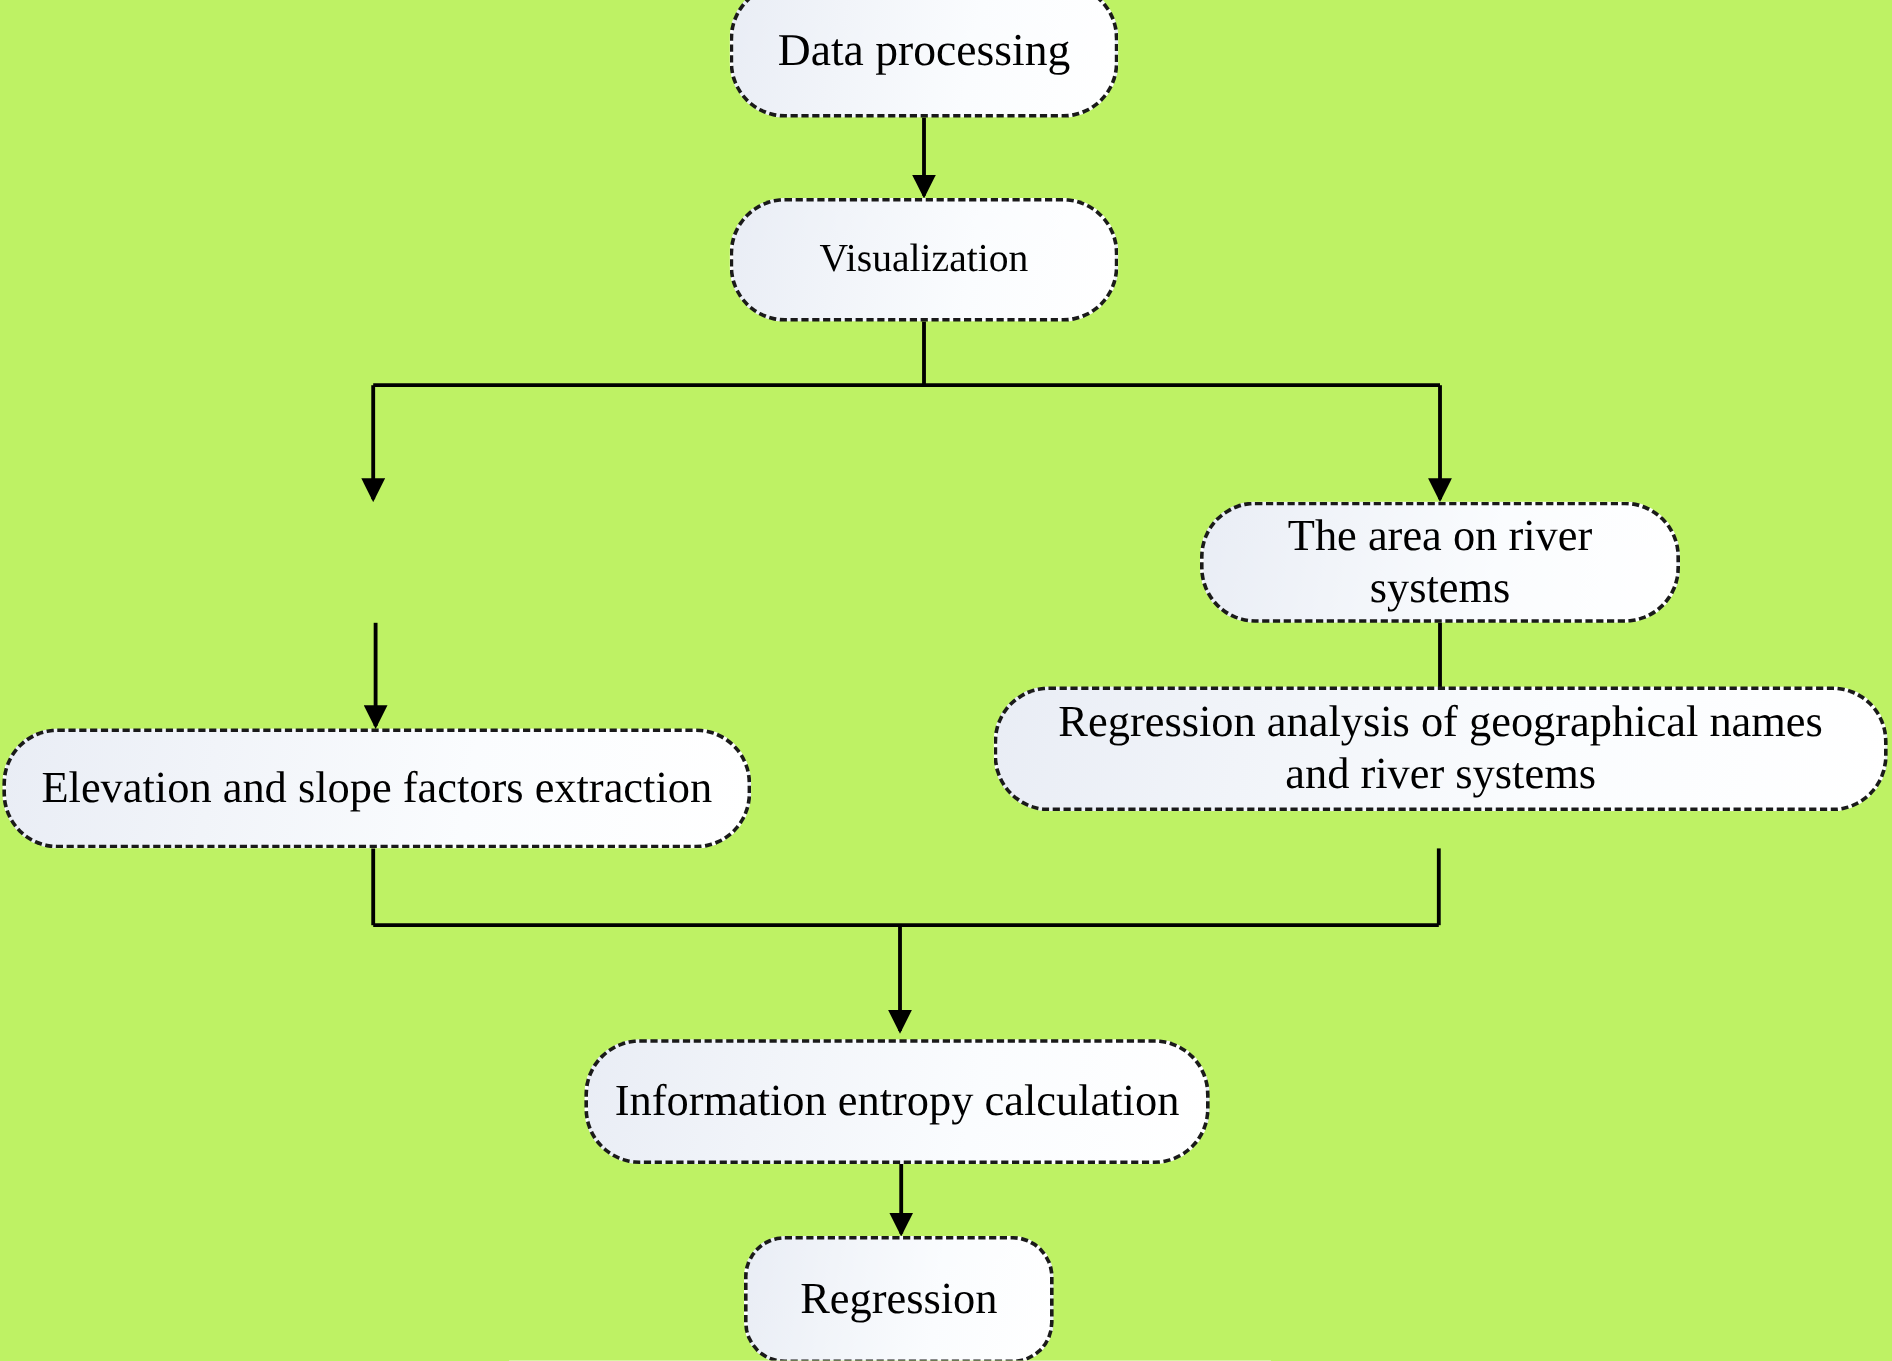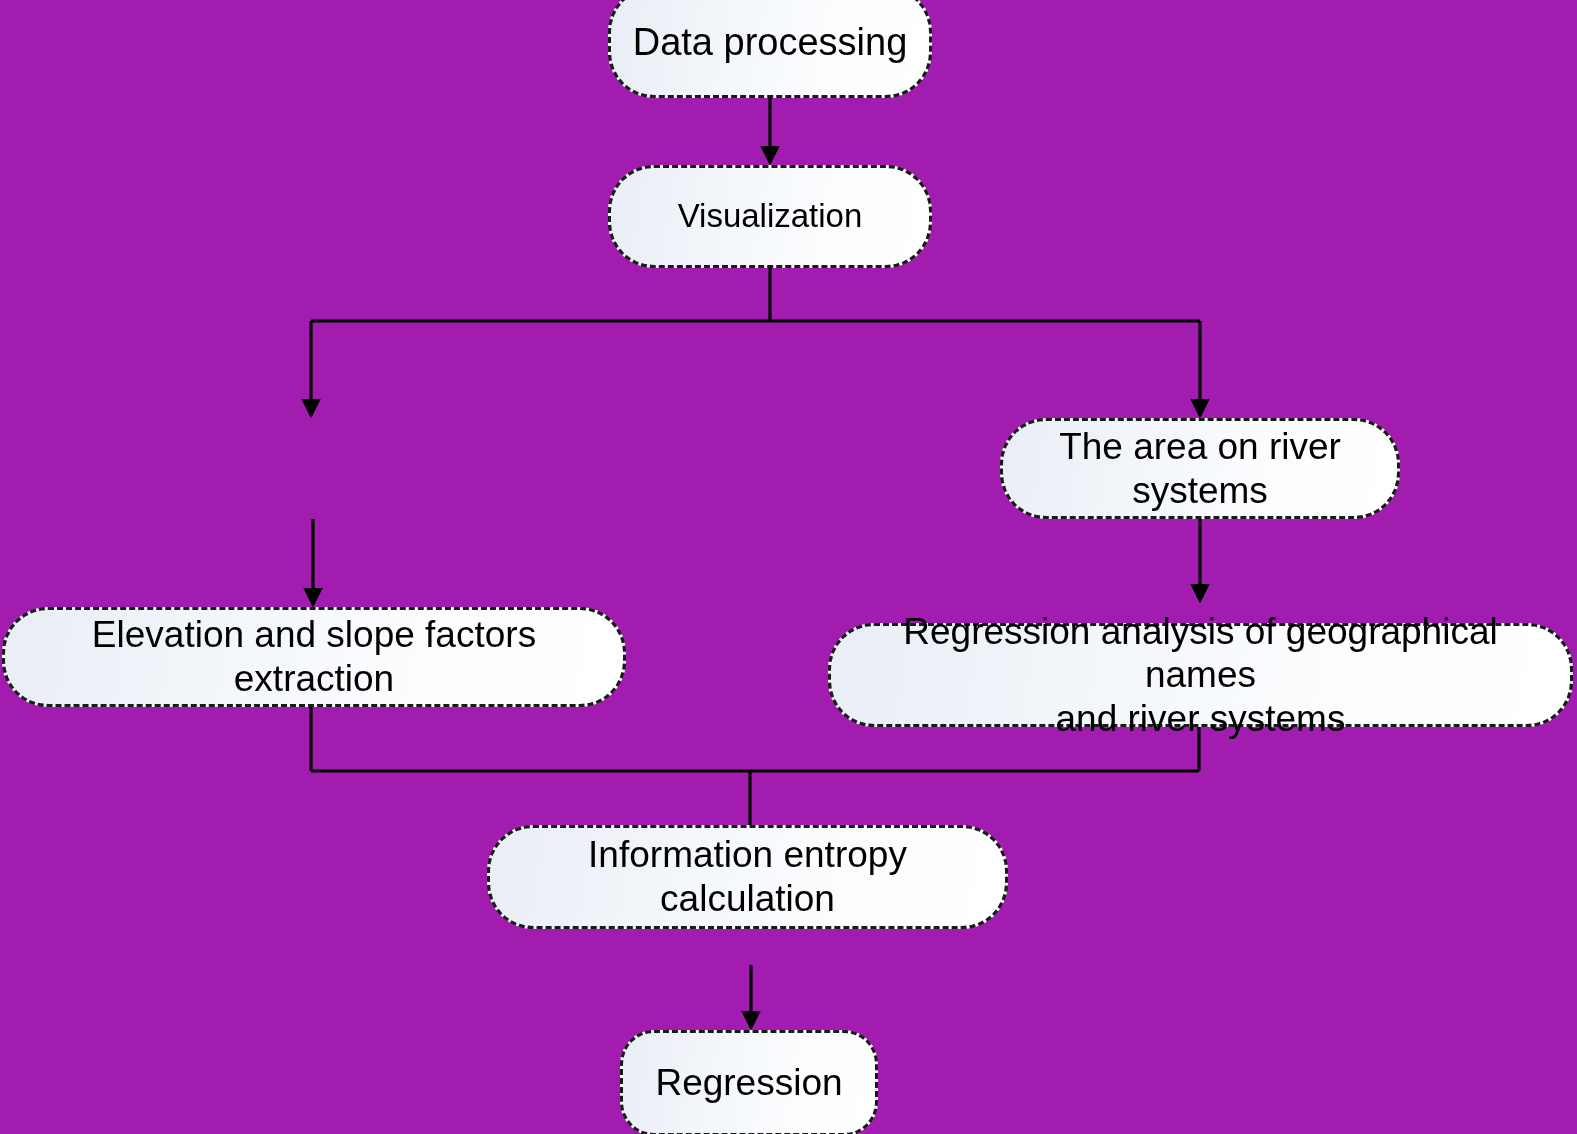--- a/index.html
+++ b/index.html
@@ -4,23 +4,23 @@
 <style>
   html, body {
     margin: 0;
     padding: 0;
     background: #ffffff;
   }
   #canvas {
     position: relative;
     width: 1577px;
     height: 1134px;
-    background: #a21caf;
+    background: #bef264;
     overflow: hidden;
-    font-family: Liberation Sans, sans-serif;
+    font-family: Liberation Serif, serif;
   }
   #edges {
     position: absolute;
     left: 0;
     top: 0;
     width: 1577px;
     height: 1134px;
     pointer-events: none;
   }
   .node {
@@ -41,22 +41,22 @@
     display: block;
     padding: 0 16px;
     white-space: pre-line;
   }
   
   #node-data-processing   { left: 608px;  top: -14px;  width: 324px; height: 112px; font-size: 38px; }
   #node-visualization     { left: 608px;  top: 165px;  width: 324px; height: 103px; font-size: 33px; }
   #node-hillshade         { left: 152px;  top: 418px;  width: 326px; height: 101px; font-size: 37px; }
   #node-river-area        { left: 1000px; top: 418px;  width: 400px; height: 101px; font-size: 37px; }
   #node-elevation-slope   { left: 2px;    top: 607px;  width: 624px; height: 100px; font-size: 37px; }
-  #node-regression        { left: 828px;  top: 623px;  width: 745px; height: 104px; font-size: 37px; }
-  #node-entropy           { left: 487px;  top: 825px;  width: 521px; height: 104px; font-size: 37px; }
+  #node-regression        { left: 828px;  top: 572px;  width: 745px; height: 104px; font-size: 37px; }
+  #node-entropy           { left: 487px;  top: 866px;  width: 521px; height: 104px; font-size: 37px; }
   #node-conclusion        { left: 620px;  top: 1030px; width: 258px; height: 106px; font-size: 37px; border-radius: 34px; }
 </style>
 </head>
 <body>
 
 <div id="canvas">
 
   <svg id="edges" viewBox="0 0 1577 1134" width="1577" height="1134" xmlns="http://www.w3.org/2000/svg">
     <defs>
       <marker id="arrowhead" viewBox="0 0 12 12" refX="10.5" refY="6" markerWidth="6.2" markerHeight="6.2" orient="auto-start-reverse">

